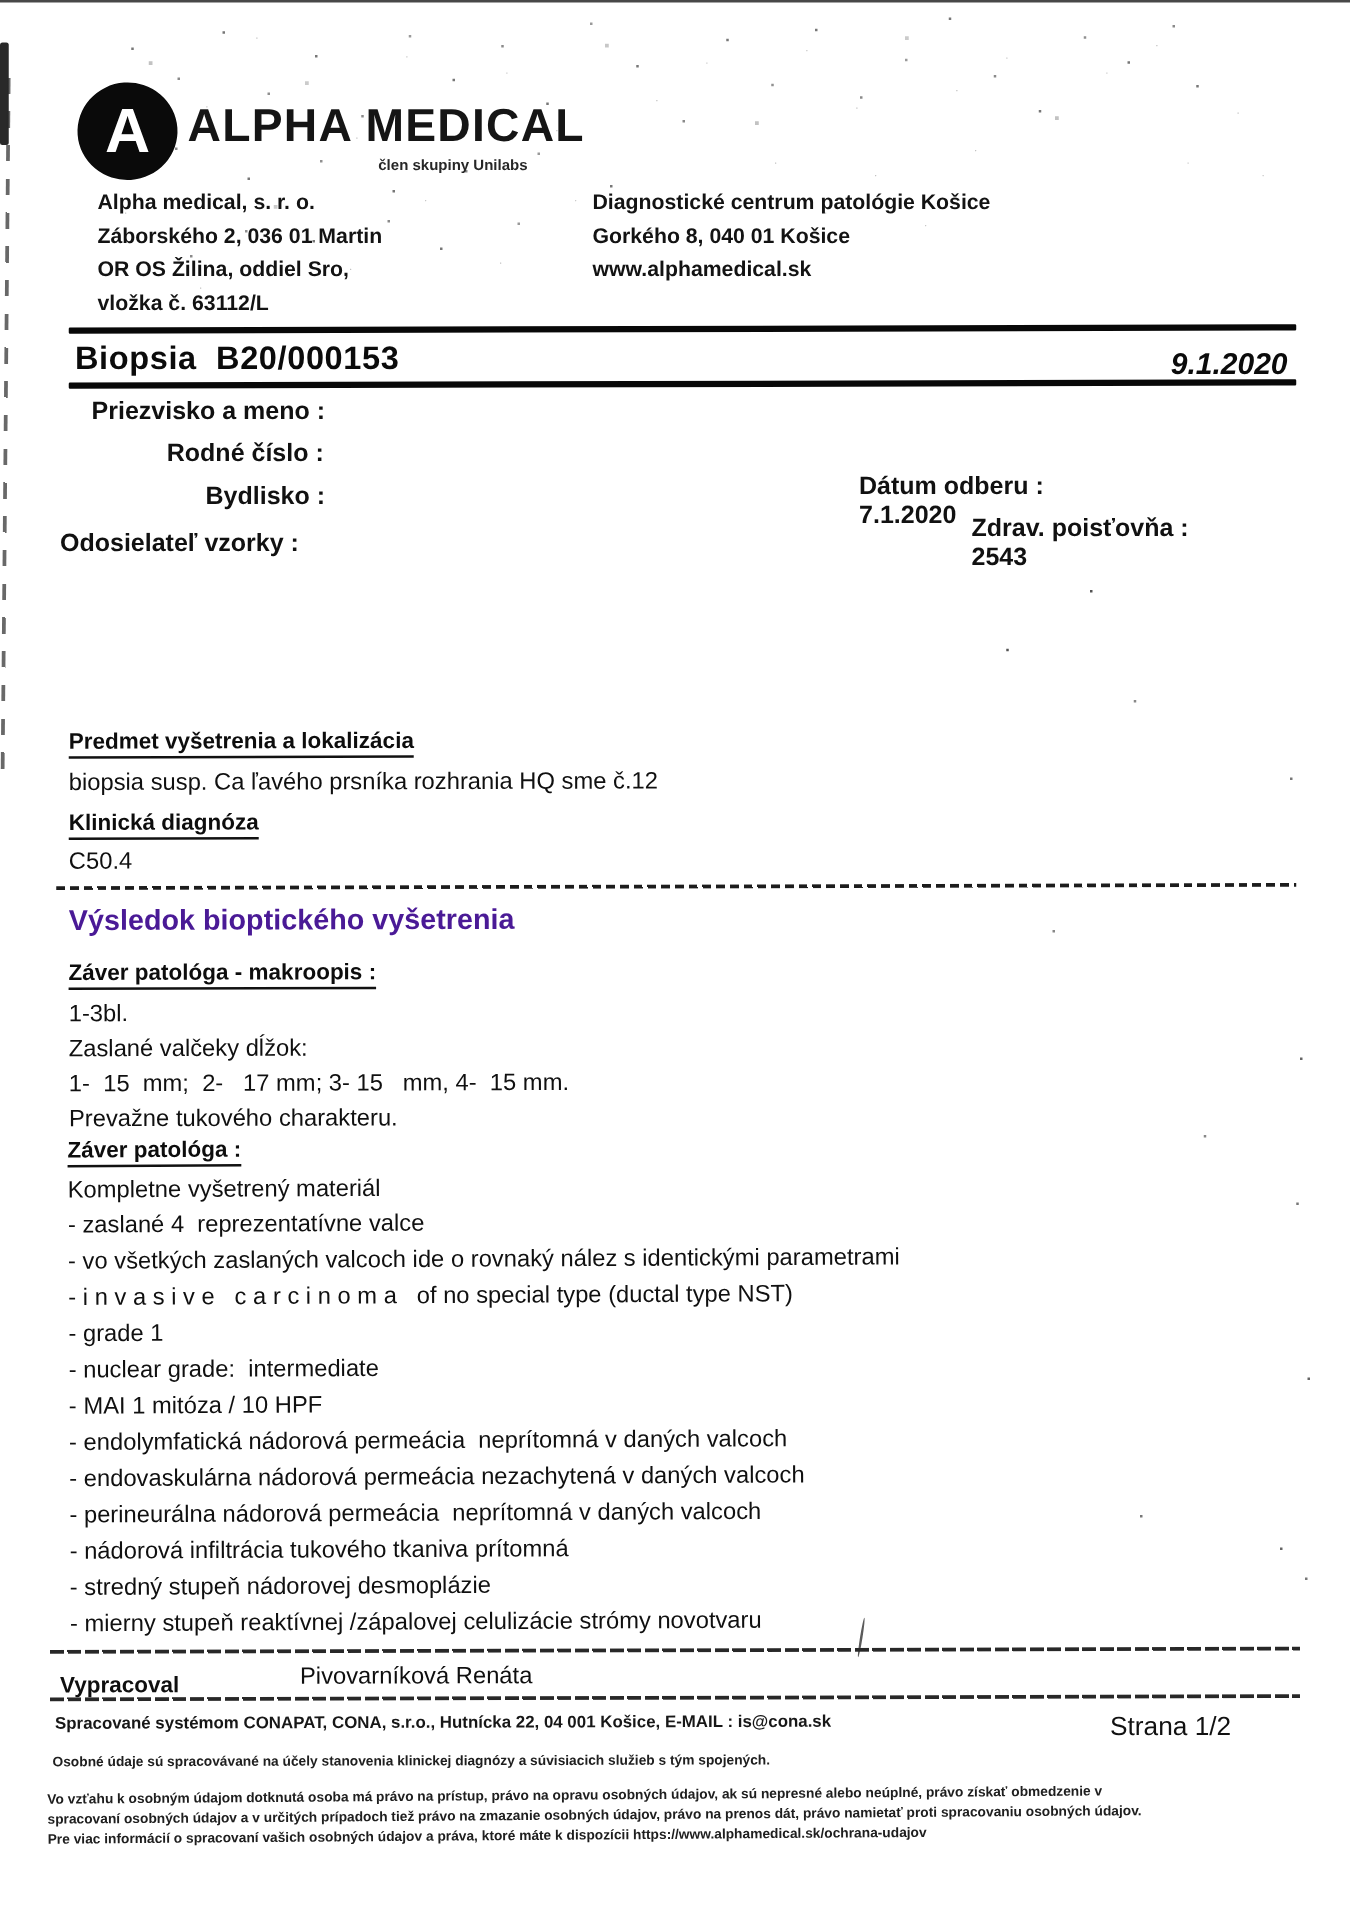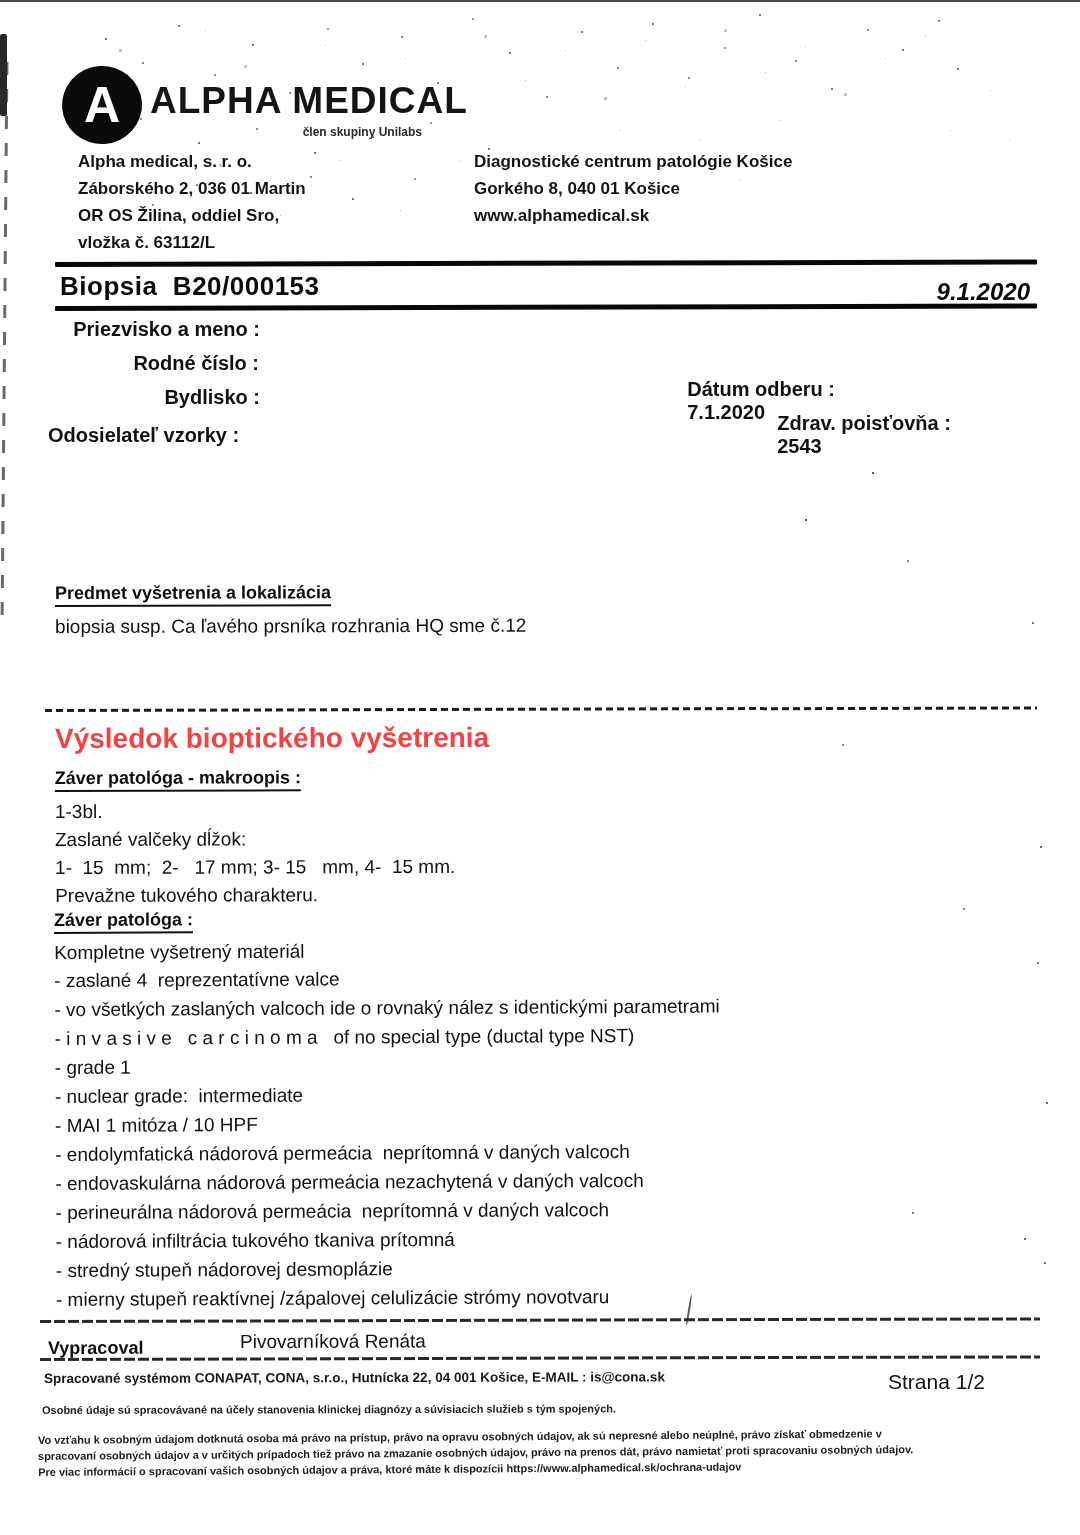--- a/index.html
+++ b/index.html
@@ -52,21 +52,21 @@
     background:repeating-linear-gradient(90deg,#1f1f1f 0 7px,transparent 7px 11px);}
   .rule-dash-fine{left:40px;width:1000px;height:2px;
     background:repeating-linear-gradient(90deg,#2b2b2b 0 11px,transparent 11px 14px);}
   
   .report-title{left:60px;top:271px;font-size:26px;font-weight:700;letter-spacing:0.5px;color:#0e0e0e;}
   .report-date{left:880px;top:278px;width:150px;text-align:right;font-size:24px;font-weight:700;font-style:italic;color:#0e0e0e;}
   .lbl{font-size:20px;font-weight:700;color:#141414;}
   .labels-right{width:212px;text-align:right;}
   .body-txt{font-size:19px;color:#131313;font-weight:500;}
   .sec-head{font-size:18px;font-weight:700;color:#101010;border-bottom:2px solid #141414;display:inline-block;padding-bottom:1px;}
-  .big-head{font-size:28px;font-weight:700;color:#ef4444;}
+  .big-head{font-size:23px;font-weight:700;color:#4c1d95;}
   .tilt{transform:rotate(-0.3deg);transform-origin:left center;}
   .tilt-sm{transform:rotate(-0.15deg);transform-origin:left center;}
   
   .prep-label{font-size:18px;font-weight:700;}
   .prep-name{font-size:19px;font-weight:500;}
   .sys-line{font-size:13.5px;font-weight:700;color:#1a1a1a;}
   .page-num{font-size:21px;color:#141414;}
   .tiny{font-size:11px;font-weight:700;color:#222;line-height:16px;}
 </style>
 </head>
@@ -116,20 +116,24 @@
   </div>
   <div class="abs lbl t" style="left:755px;top:389px;">
     <span>Zdrav. poisťovňa :</span>
     <span>2543</span>
   </div>
 
   <div class="abs tilt-sm" style="left:55px;top:583px;">
     <div class="sec-head t">Predmet vyšetrenia a lokalizácia</div>
     <div class="body-txt t" style="margin-top:9px;">biopsia susp. Ca ľavého prsníka rozhrania HQ sme č.12</div>
   </div>
+  <div class="abs tilt-sm" style="left:55px;top:648px;">
+    <div class="sec-head t">Klinická diagnóza</div>
+    <div class="body-txt t" style="margin-top:7px;">C50.4</div>
+  </div>
 
   <div class="abs rule-dotted tilt-sm" style="top:709px;"></div>
   <div class="abs big-head t tilt-sm" style="left:55px;top:723px;">Výsledok bioptického vyšetrenia</div>
 
   <div class="abs tilt-sm" style="left:55px;top:768px;">
     <div class="sec-head t">Záver patológa - makroopis :</div>
     <div class="body-txt" style="margin-top:6px;line-height:28px;">
       <div class="t">1-3bl.</div>
       <div class="t">Zaslané valčeky dĺžok:</div>
       <div class="t">1-  15  mm;  2-   17 mm; 3- 15   mm, 4-  15 mm.</div>

